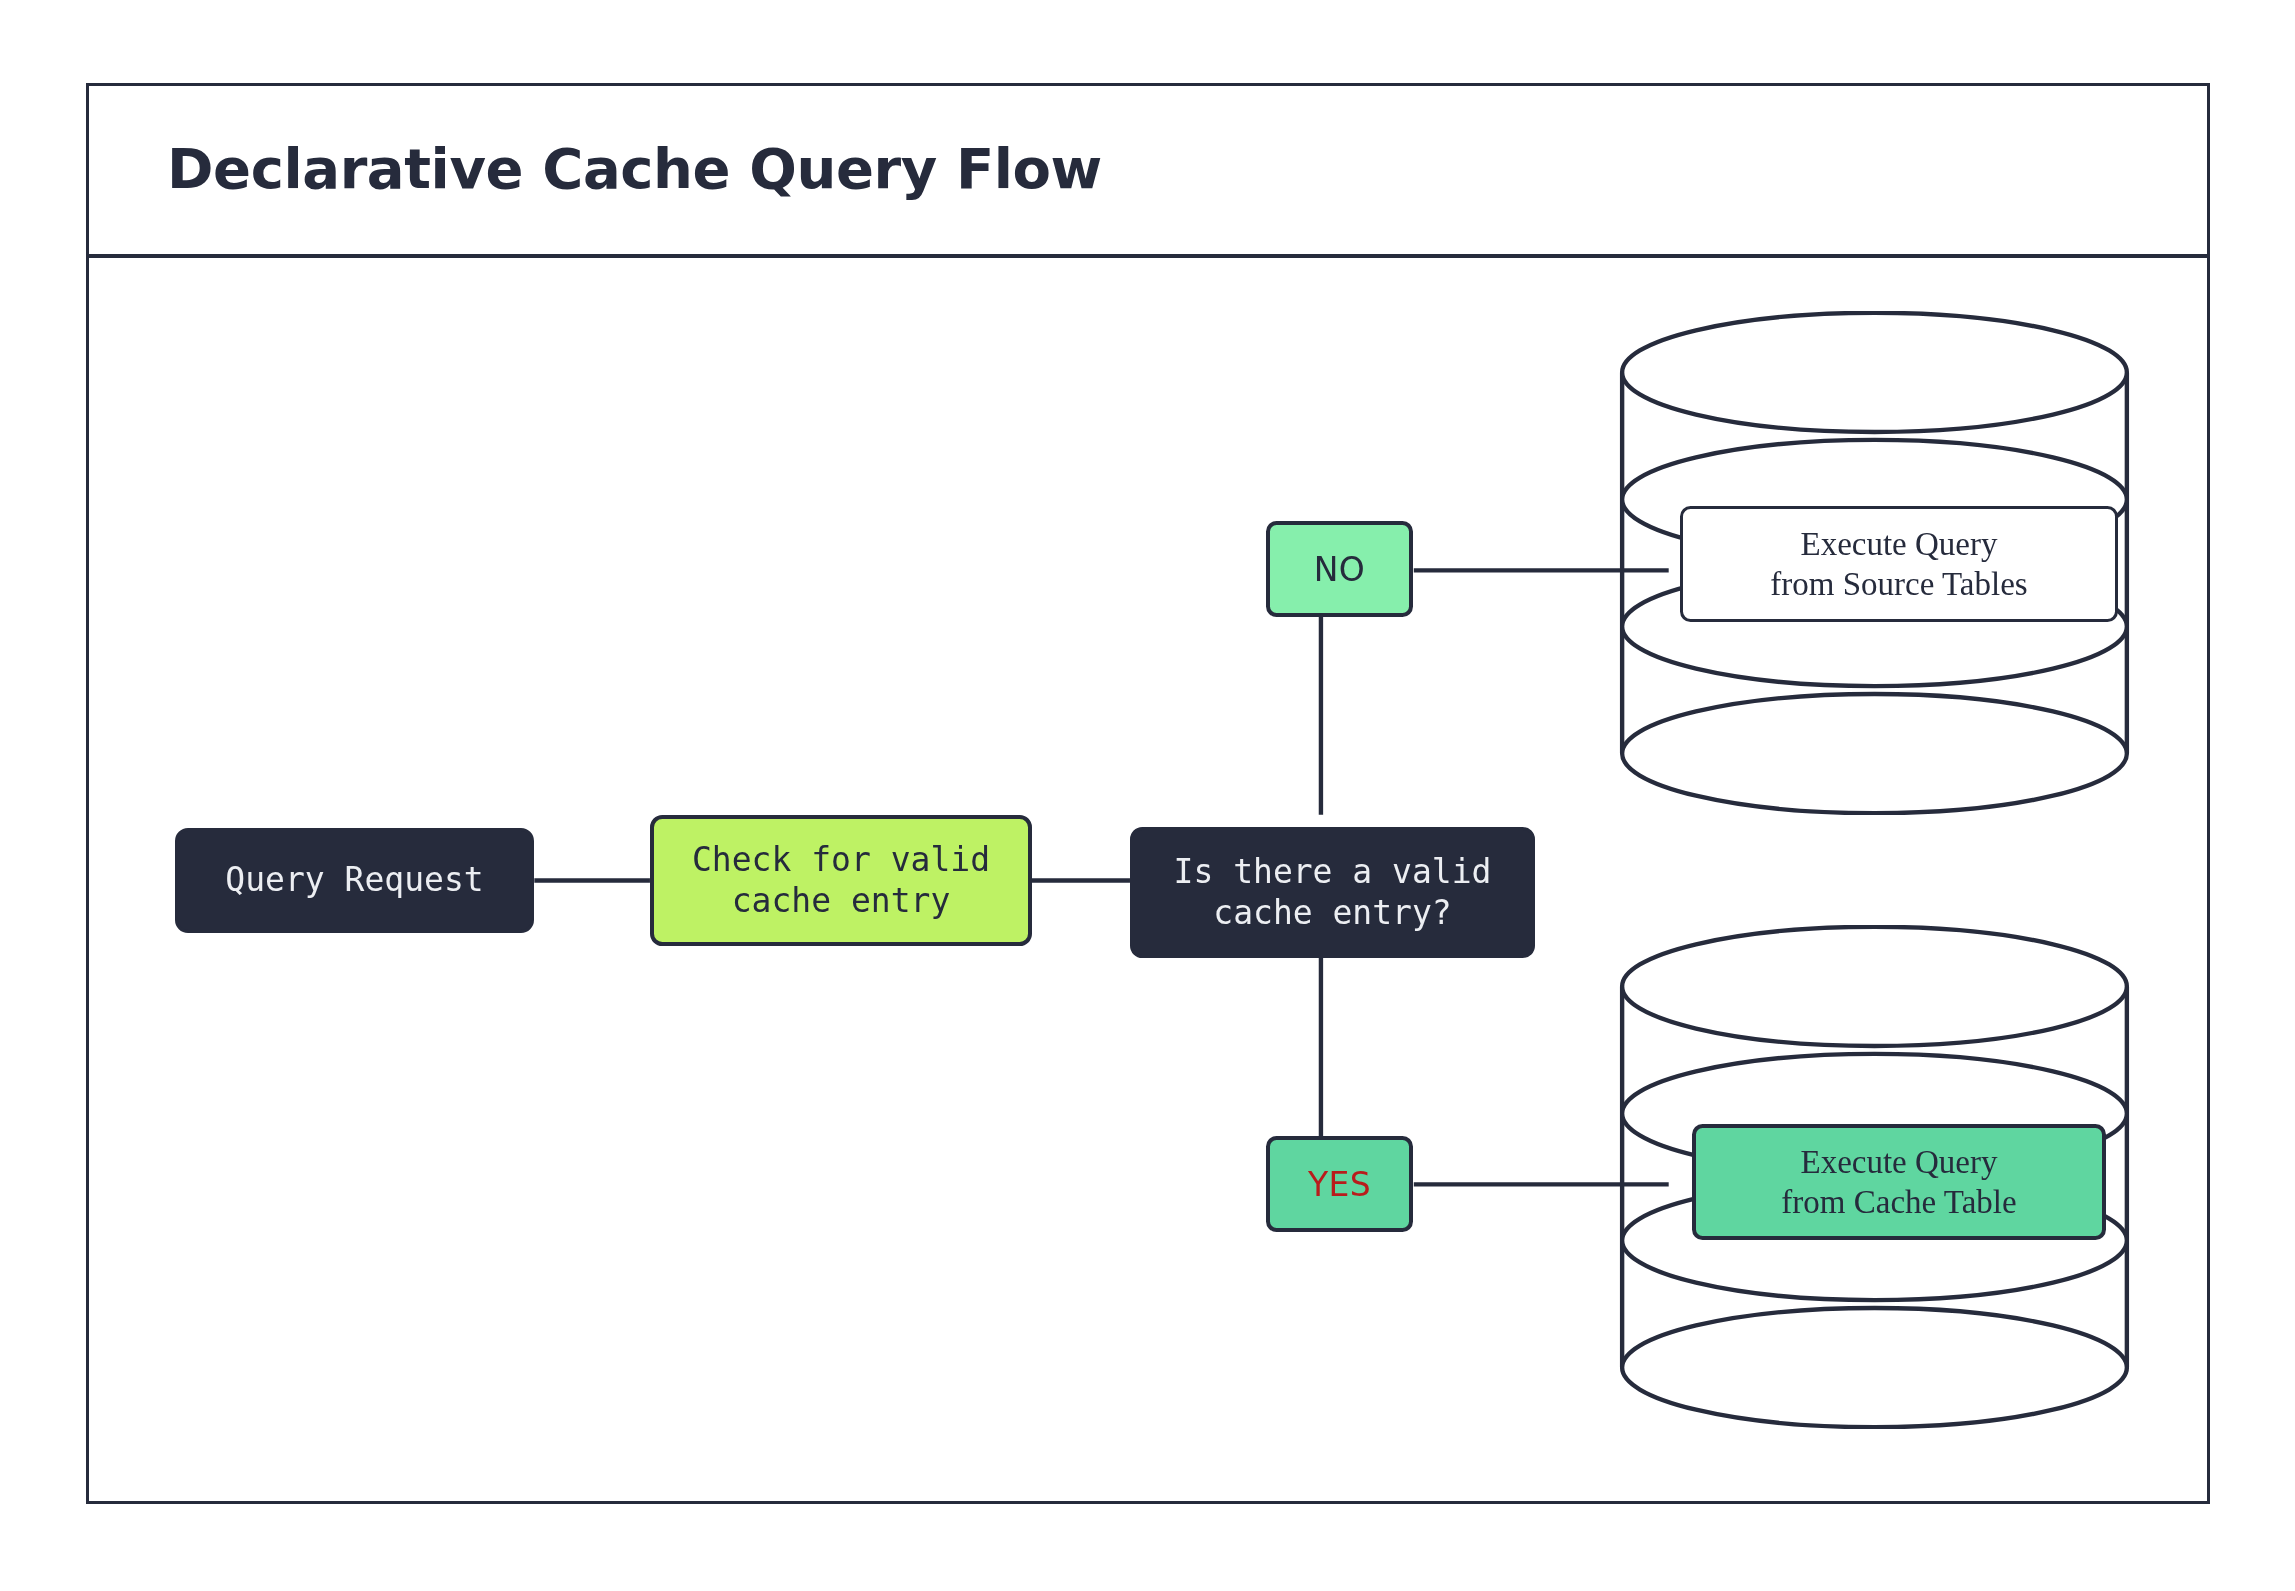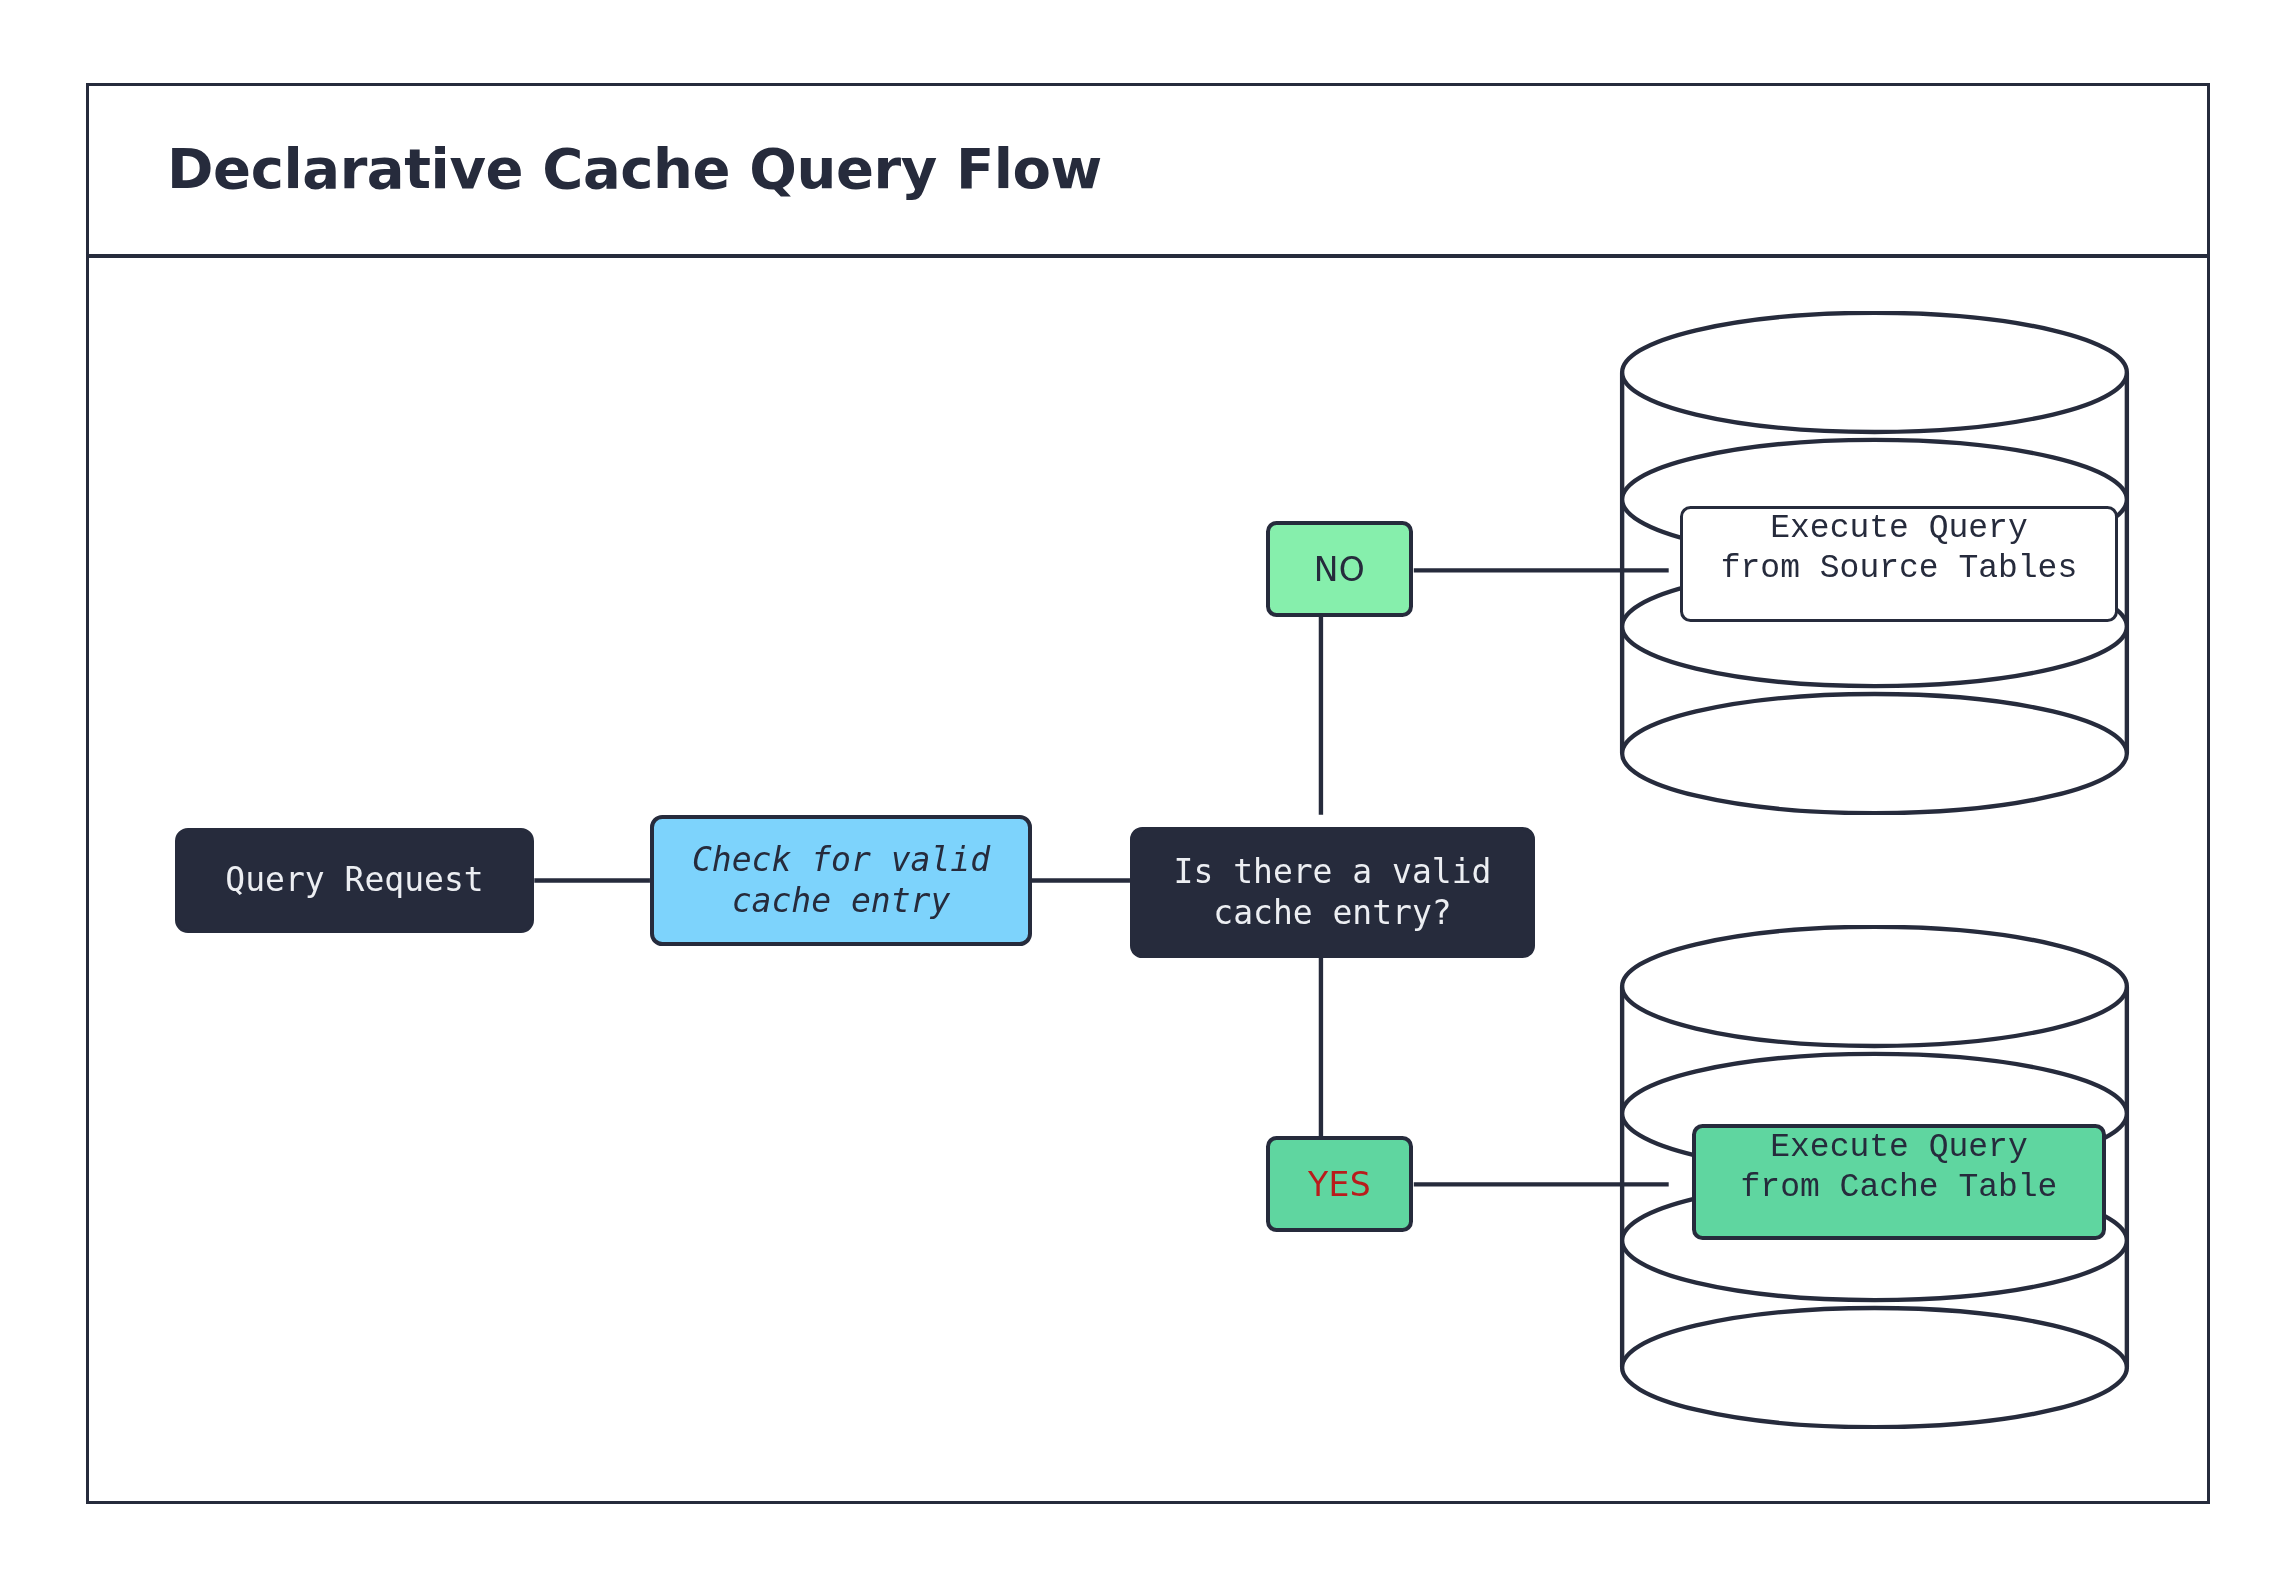--- a/index.html
+++ b/index.html
@@ -79,24 +79,23 @@
     white-space: pre-line;
     border-radius: 12.3px;
     letter-spacing: 0px;
   }
   .node.dark {
     background: #262b3c;
     color: #eceef2;
     border: 3.5px solid #262b3c;
   }
   .node.green {
-    background: #7dd3fc;
-    color: #262b3c;
-    border: 4.4px solid #262b3c;
-    font-style: italic;
+    background: #bef264;
+    color: #262b3c;
+    border: 4.4px solid #262b3c;
   }
 
   
   .edge-label {
     position: absolute;
     box-sizing: border-box;
     display: flex;
     align-items: center;
     justify-content: center;
     font-family: "DejaVu Sans", sans-serif;
@@ -119,23 +118,24 @@
   
   .cylinder {
     position: absolute;
   }
   .cylinder svg { display: block; }
 
   .db-label {
     position: absolute;
     box-sizing: border-box;
     display: flex;
+    align-items: center;
     justify-content: center;
     text-align: center;
-    font-family: Liberation Mono, monospace;
+    font-family: Liberation Serif, serif;
     font-size: 33px;
     line-height: 1.22;
     white-space: pre-line;
     border-radius: 10.5px;
     letter-spacing: 0px;
   }
   .db-label.white {
     background: #ffffff;
     color: #262b3c;
     border: 3.5px solid #262b3c;

